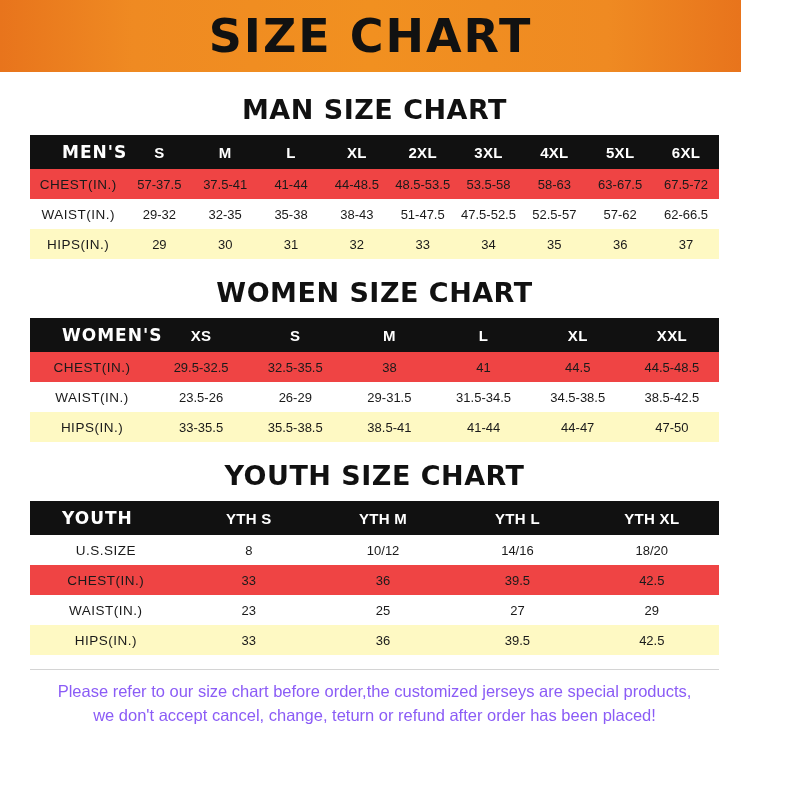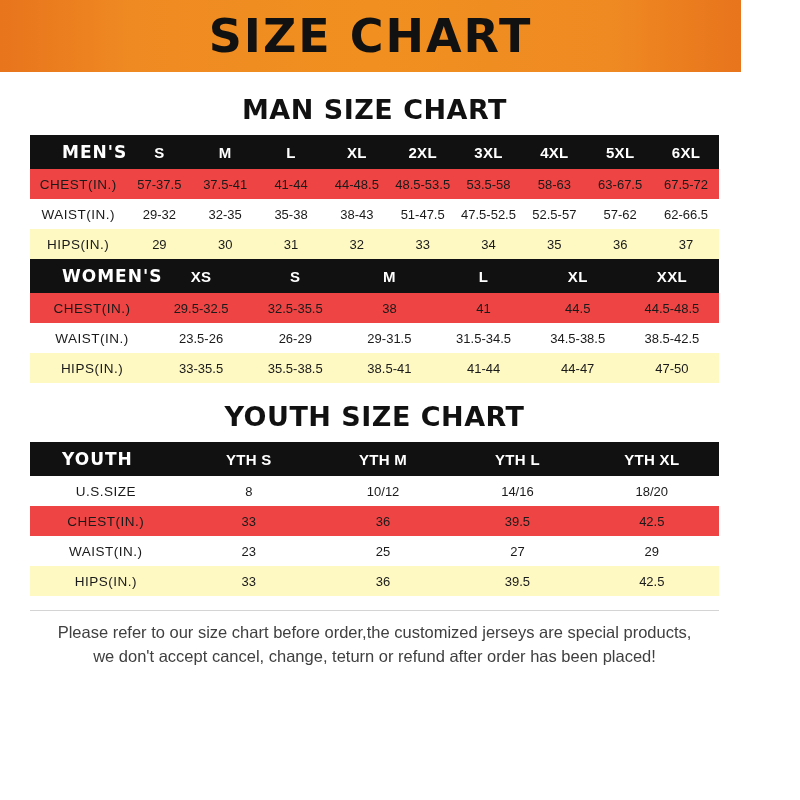--- a/index.html
+++ b/index.html
@@ -92,21 +92,21 @@
   
   .men-table col.c0 { width: 14%; }
   .women-table col.c0 { width: 18%; }
   .youth-table col.c0 { width: 22%; }
 
   .footer-note {
     margin-top: 14px;
     border-top: 1px solid #d4d4d4;
     padding: 10px 8px 0 8px;
     text-align: center;
-    color: #404040;
+    color: #8b5cf6;
     font-size: 16.5px;
     line-height: 1.45;
     font-family: "Liberation Sans", sans-serif;
   }
 </style>
 </head>
 <body>
 
 <div class="page">
 
@@ -177,20 +177,21 @@
           <td>32</td>
           <td>33</td>
           <td>34</td>
           <td>35</td>
           <td>36</td>
           <td>37</td>
         </tr>
       </tbody>
     </table>
 
+    <div class="section-title">WOMEN SIZE CHART</div>
     <table class="size-table women-table">
       <colgroup>
         <col class="c0">
           <col>
           <col>
           <col>
           <col>
           <col>
           <col>
       </colgroup>

